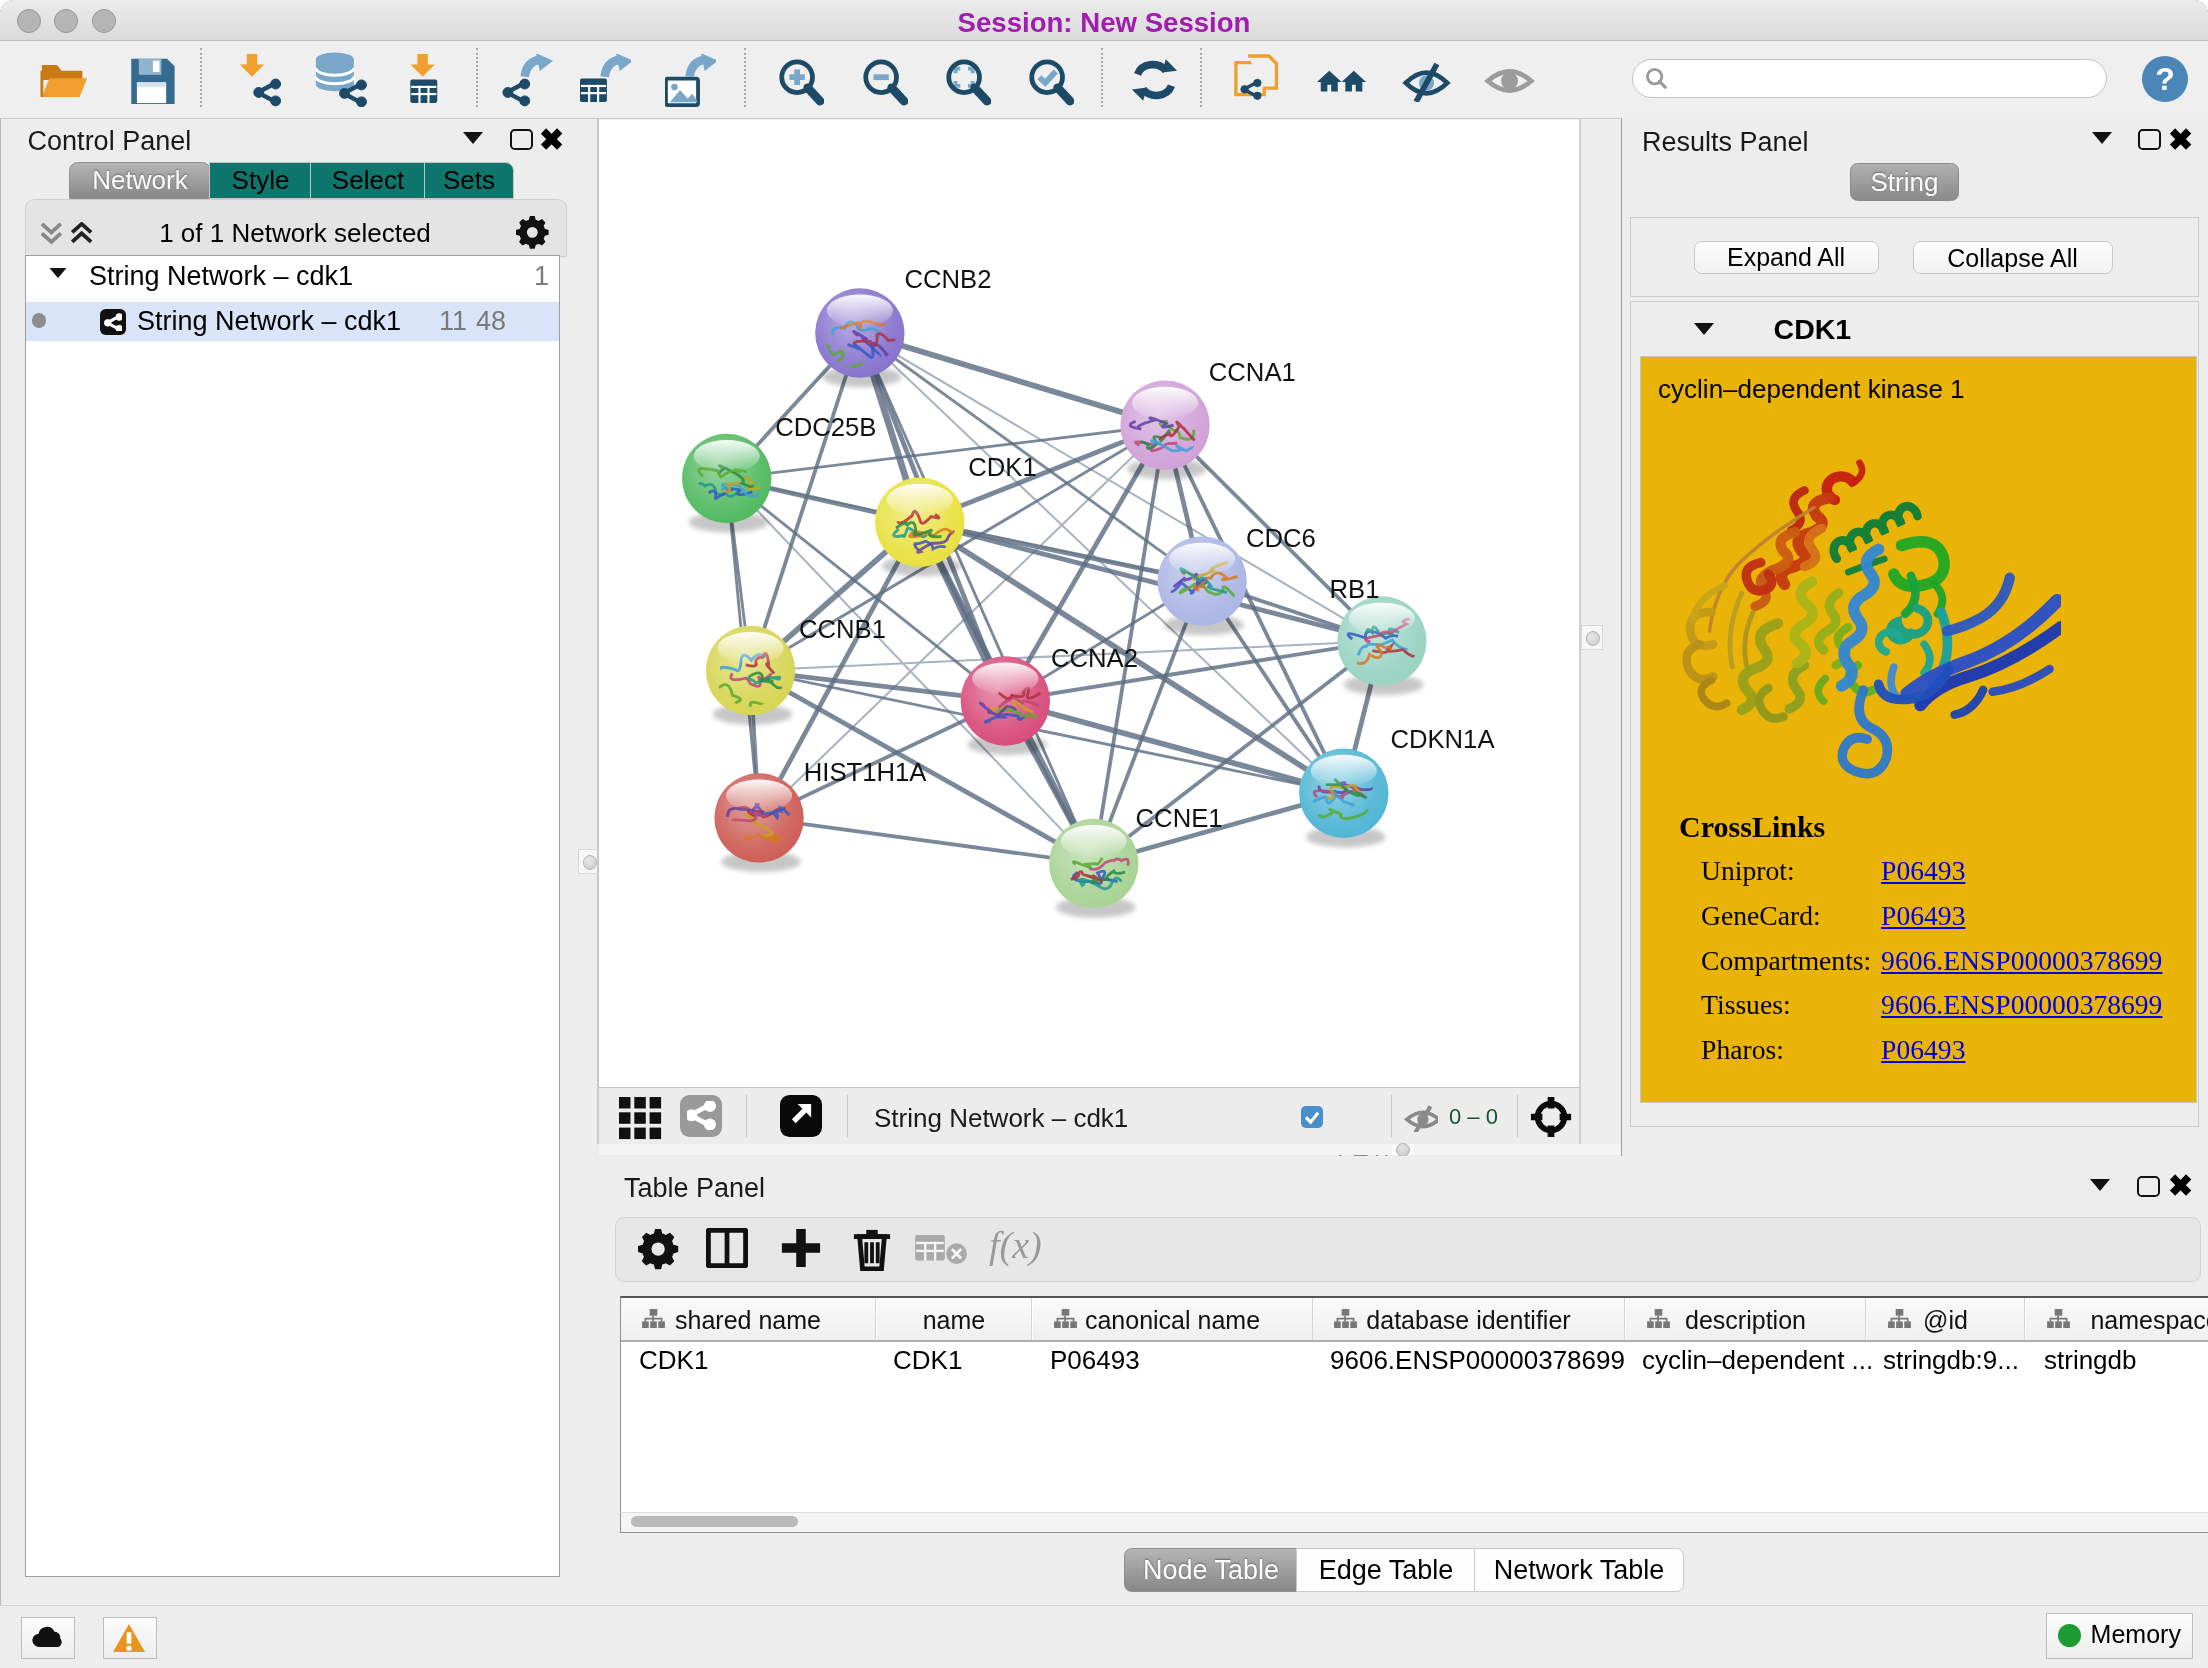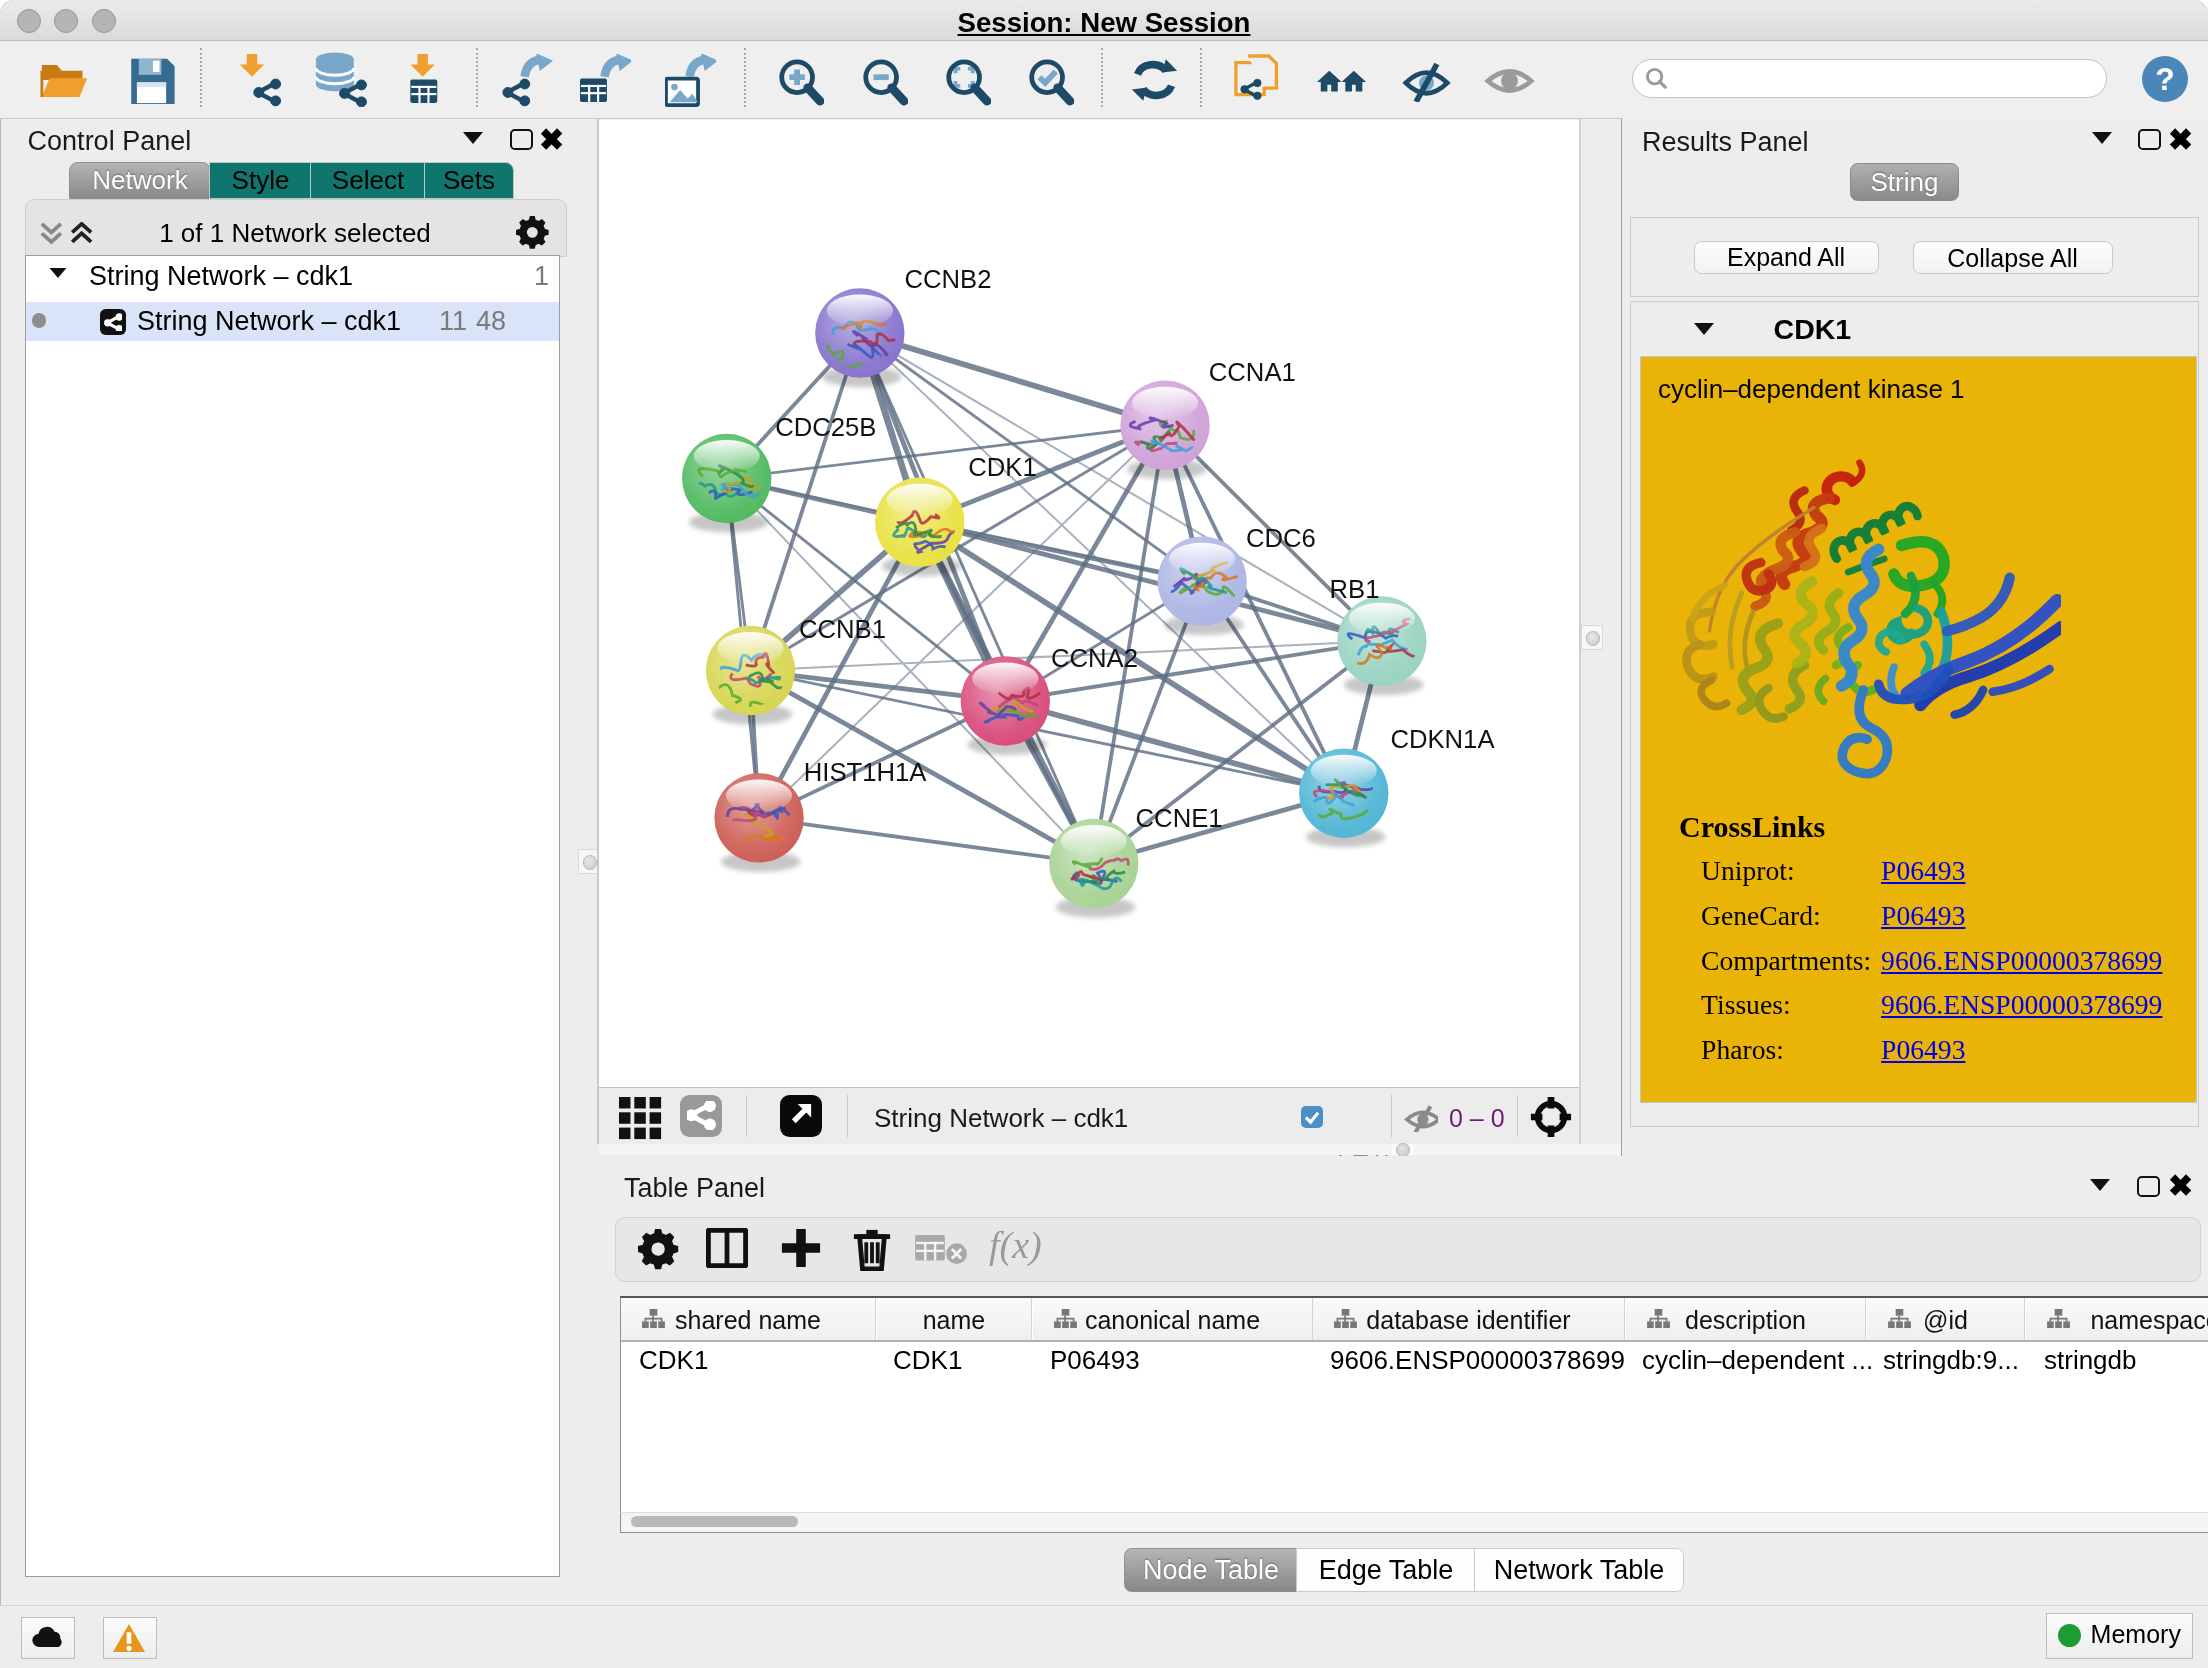--- a/index.html
+++ b/index.html
@@ -3,21 +3,21 @@
 <style>
 html,body{margin:0;padding:0;background:#fff;}
 body{width:2208px;height:1668px;position:relative;font-family:"Liberation Sans",sans-serif;
  -webkit-font-smoothing:antialiased;}
 #win{position:absolute;left:0;top:0;width:2208px;height:1668px;background:#ededed;
  border-radius:13.3px 13.3px 0 0;overflow:hidden;box-shadow:inset 0 0 0 1px #b9b9b9;}
 .abs{position:absolute;}
 #titlebar{left:0;top:0;width:2208px;height:40px;background:linear-gradient(#ebebeb,#dadada);
  border-bottom:1px solid #bcbcbc;border-radius:13.3px 13.3px 0 0;}
 .light{width:22px;height:22px;border-radius:50%;background:#b5b5b5;border:1px solid #969696;top:8.6px;}
-#title{width:100%;text-align:center;top:6.7px;font-size:27.6px;font-weight:700;color:#000000;text-decoration:underline;}
+#title{width:100%;text-align:center;top:6.7px;font-size:27.6px;font-weight:700;color:#a21caf;}
 #toolbar{left:0;top:41px;width:2208px;height:77px;background:#efefef;border-bottom:1.9px solid #c9c9c9;}
 .sep{top:48px;height:59px;width:0;border-left:2.9px dotted #a8a8a8;}
 #searchbox{left:1632px;top:59px;width:473px;height:37px;background:#fff;border:1.9px solid #c2c2c2;
  border-radius:20px;}
 .ptitle{font-size:27px;color:#1a1a1a;}
 .sqbtn{width:19px;height:17px;border:2.9px solid #111;border-radius:4.8px;}
 .tri{width:0;height:0;border-left:10.5px solid transparent;border-right:10.5px solid transparent;
  border-top:12.4px solid #111;}
 #cptabs .tab{position:absolute;top:162px;height:35px;background:#0f766e;border:1px solid #c4c4c4;
  text-align:center;font-size:26px;line-height:35px;color:#000;}
@@ -631,21 +631,21 @@
 <svg style="position:absolute;left:1304px;top:1109px" width="16" height="16" viewBox="0 0 17 17" xmlns="http://www.w3.org/2000/svg">
       <path d="M2 9 l5 5 l8 -10" stroke="#fff" stroke-width="3.4" fill="none"></path>
     </svg>
 <div class="abs" style="left:1333px;top:1139px;font-size:25px;color:#8a8a8a">1 – 0</div>
 <div class="cbsep abs" style="left:1391px"></div>
 <svg style="position:absolute;left:1404px;top:1105px" width="34" height="27" viewBox="0 0 36 28" xmlns="http://www.w3.org/2000/svg">
       <path d="M3 15 q17 -15 34 0 q-17 15 -34 0 z" fill="none" stroke="#8a8a8a" stroke-width="4"></path>
       <circle cx="20" cy="15" r="6" fill="#8a8a8a"></circle>
       <path d="M28 1 L12 29" stroke="#8a8a8a" stroke-width="4.4"></path>
     </svg>
-<div class="abs" style="left:1449px;top:1104px;font-size:25px;color:#701a75">0 – 0</div>
+<div class="abs" style="left:1449px;top:1104px;font-size:22px;color:#14532d">0 – 0</div>
 <div class="cbsep abs" style="left:1517px"></div>
 <svg style="position:absolute;left:1529px;top:1095px" width="44" height="44" viewBox="0 0 46 46" xmlns="http://www.w3.org/2000/svg">
       <circle cx="23" cy="23" r="14" fill="none" stroke="#0a0a0a" stroke-width="6"></circle>
       <path d="M23 2 v12 M23 32 v12 M2 23 h12 M32 23 h12" stroke="#0a0a0a" stroke-width="7"></path>
     </svg>
 <div class="abs knob" style="left:1581px;top:625px;width:20px;height:23px">
       <i></i>
     </div>
 <div class="abs" style="left:599px;top:1144px;width:1609px;height:11.4px;background:#f4f4f4"></div>
 <div class="abs" style="left:1392px;top:1144px;width:22px;height:11.4px;background:#fbfbfb">

